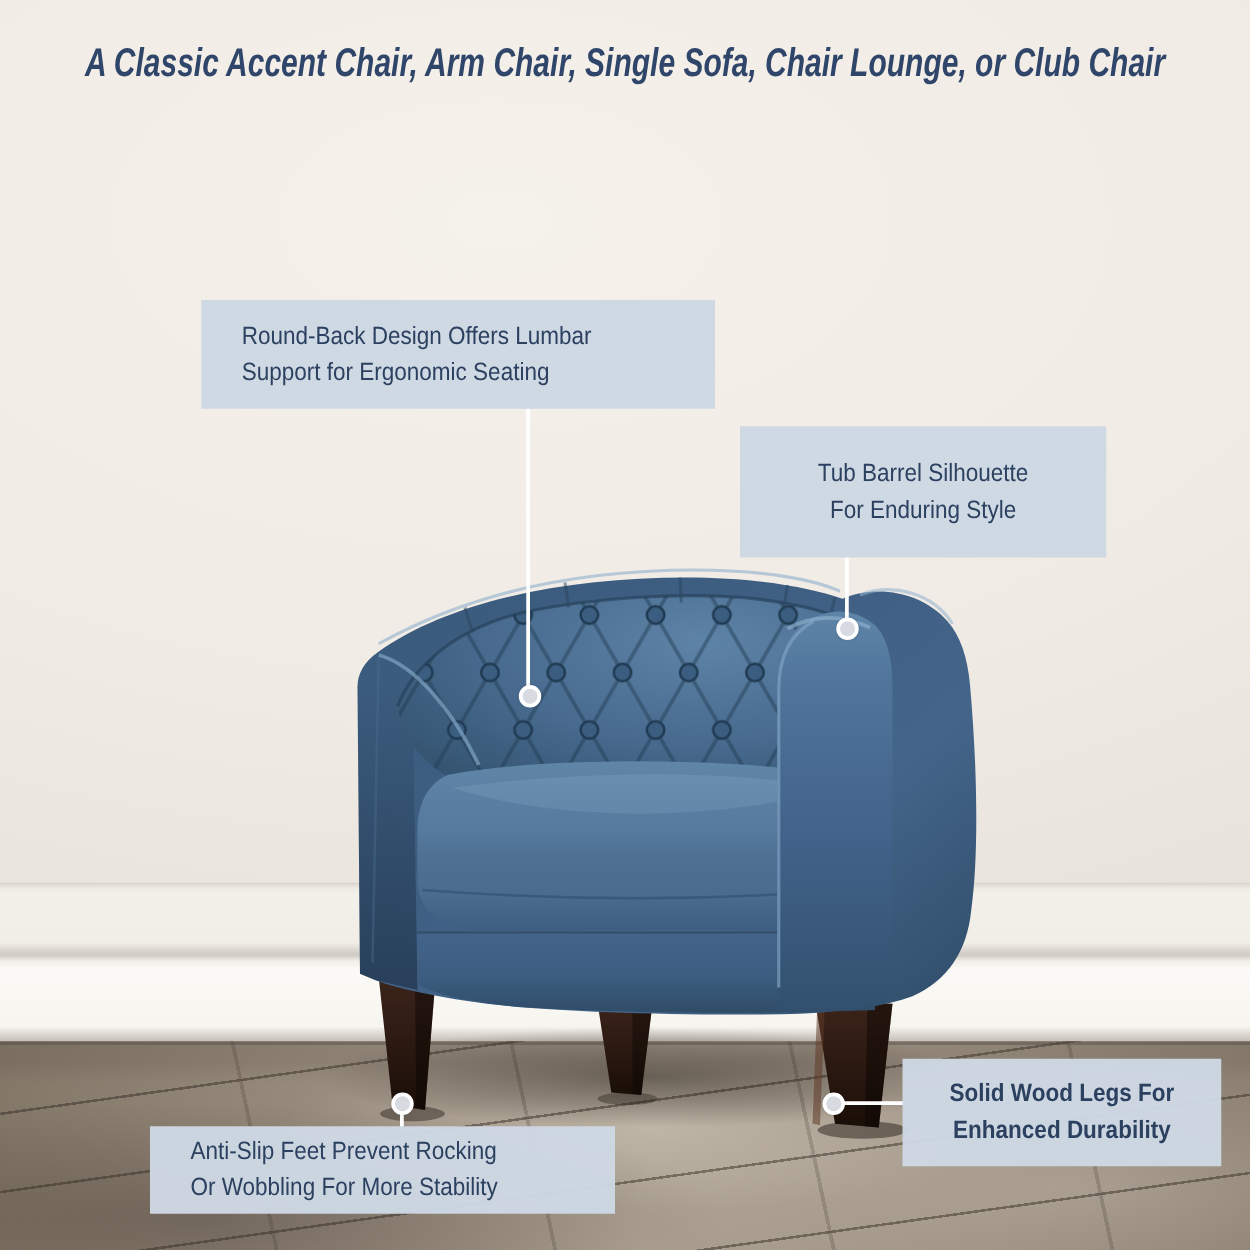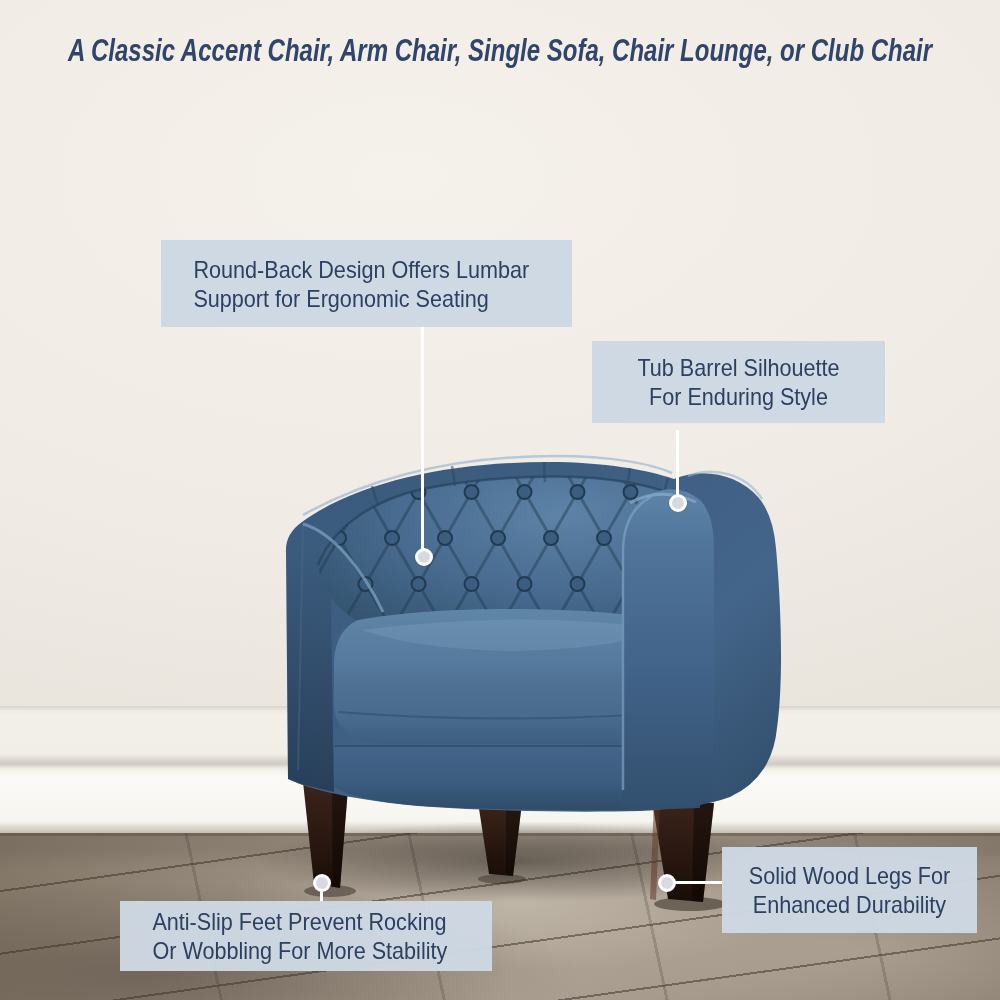--- a/index.html
+++ b/index.html
@@ -28,27 +28,27 @@
   .title{position:absolute;top:31px;left:50%;white-space:nowrap;
     transform:translateX(-50%) scaleX(.75);
     font-style:italic;font-weight:700;font-size:32px;line-height:38px;
     color:#30456a;}
 
   
   .chair-svg{position:absolute;left:0;top:0;width:1000px;height:1000px;}
 
   
   .callout{position:absolute;background:rgba(205,216,227,.97);color:#2c4060;
-    display:flex;align-items:center;font-size:24px;line-height:29px;}
+    display:flex;align-items:center;font-size:20px;line-height:29px;}
   .callout .lines{width:100%;white-space:nowrap;}
   .callout.left-align .lines{padding-left:36px;transform:scaleX(.9);transform-origin:left center;text-align:left;}
   .callout.center-align .lines{transform:scaleX(.9);transform-origin:center;text-align:center;}
   .c1{left:161px;top:240px;width:411px;height:87px;}
-  .c2{left:592px;top:341px;width:293px;height:82px;}
-  .c3{left:722px;top:847px;width:255px;height:86px;}
+  .c2{left:592px;top:341px;width:293px;height:105px;}
+  .c3{left:722px;top:847px;width:255px;height:86px;font-weight:bold;}
   .c4{left:120px;top:901px;width:372px;height:70px;}
 
   .leader{position:absolute;background:#ffffff;}
   .l1{left:421px;top:327px;width:3px;height:224px;}
   .l2{left:676px;top:430px;width:3px;height:67px;}
   .l3{left:672px;top:881px;width:52px;height:3px;}
   .l4{left:320px;top:889px;width:3px;height:14px;}
 
   .dot{position:absolute;width:18px;height:18px;border-radius:50%;
     background:#d7dbe1;border:3px solid #ffffff;box-sizing:border-box;

